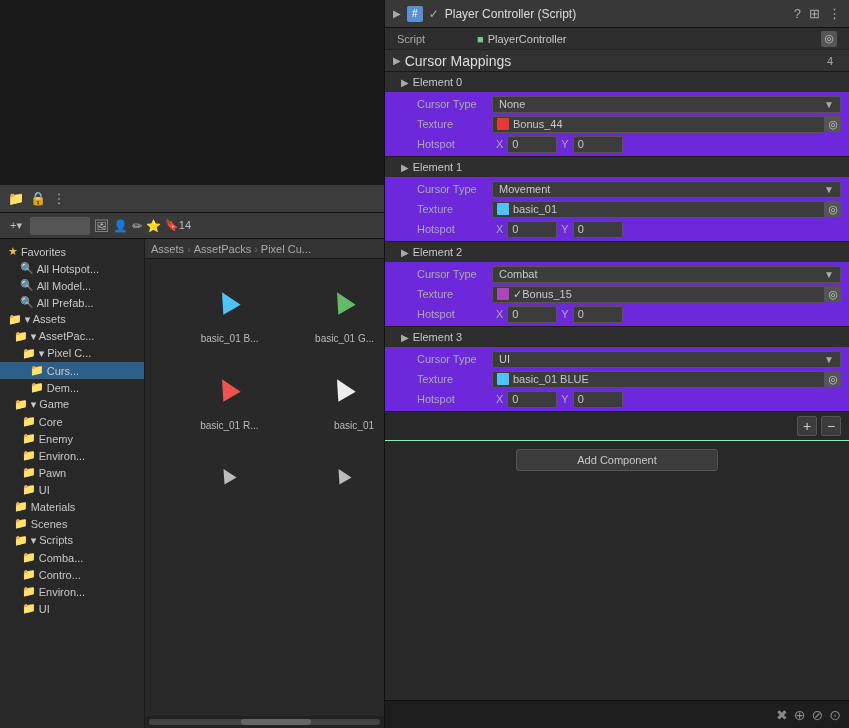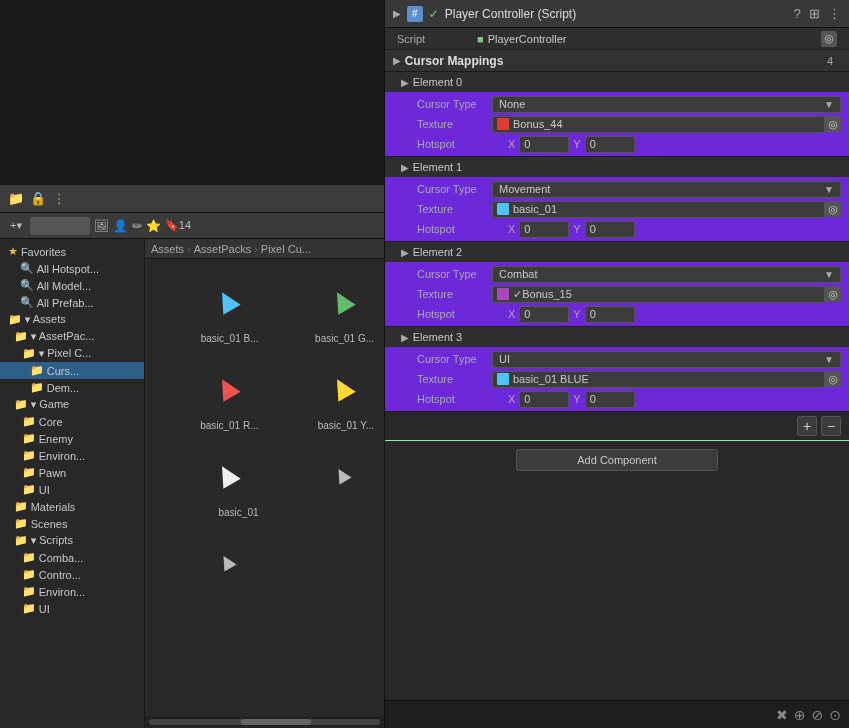--- a/index.html
+++ b/index.html
@@ -234,21 +234,21 @@
 
     .cursor-mappings-header {
       display: flex;
       align-items: center;
       height: 22px;
       padding: 0 8px;
       background: #323232;
       border-bottom: 1px solid #1a1a1a;
     }
     .section-arrow { color: #aaa; font-size: 10px; margin-right: 4px; }
-    .section-title { font-size: 12px; color: #ddd; flex: 1; font-weight: 700; }
+    .section-title { font-size: 14px; color: #ddd; flex: 1; font-weight: 400; }
     .section-count { color: #aaa; font-size: 11px; margin-right: 8px; }
 
     .inspector-body {
       flex: 1;
       overflow-y: auto;
       background: #282828;
     }
 
     .element-section {
       border-bottom: 1px solid #1e1e1e;
@@ -326,21 +326,21 @@
       align-items: center;
       justify-content: center;
       flex-shrink: 0;
     }
 
     .hotspot-row {
       display: flex;
       align-items: center;
       height: 20px;
       padding: 0 21px 0 32px;
-      gap: 16px;
+      gap: 4px;
     }
     .hotspot-label { color: #aaa; font-size: 11px; width: 75px; flex-shrink: 0; }
     .hotspot-fields { display: flex; align-items: center; gap: 4px; flex: 1; }
     .coord-label { color: #aaa; font-size: 11px; }
     .coord-input {
       background: #3c3c3c;
       border: 1px solid #555;
       color: #c8c8c8;
       font-size: 11px;
       height: 17px;
@@ -550,26 +550,20 @@
           <span class="asset-label">basic_01 G...</span>
         </div>
         <div class="asset-item">
           <div class="asset-icon">
             <div class="arrow-red"></div>
           </div>
           <span class="asset-label">basic_01 R...</span>
         </div>
         <div class="asset-item">
           <div class="asset-icon">
-            <div class="arrow-yellow"></div>
-          </div>
-          <span class="asset-label">basic_01 Y...</span>
-        </div>
-        <div class="asset-item">
-          <div class="asset-icon">
             <div class="arrow-white"></div>
           </div>
           <span class="asset-label">basic_01</span>
         </div>
         <div class="asset-item">
           <div class="asset-icon">
             <div class="arrow-sm"></div>
           </div>
           <span class="asset-label"></span>
         </div>

